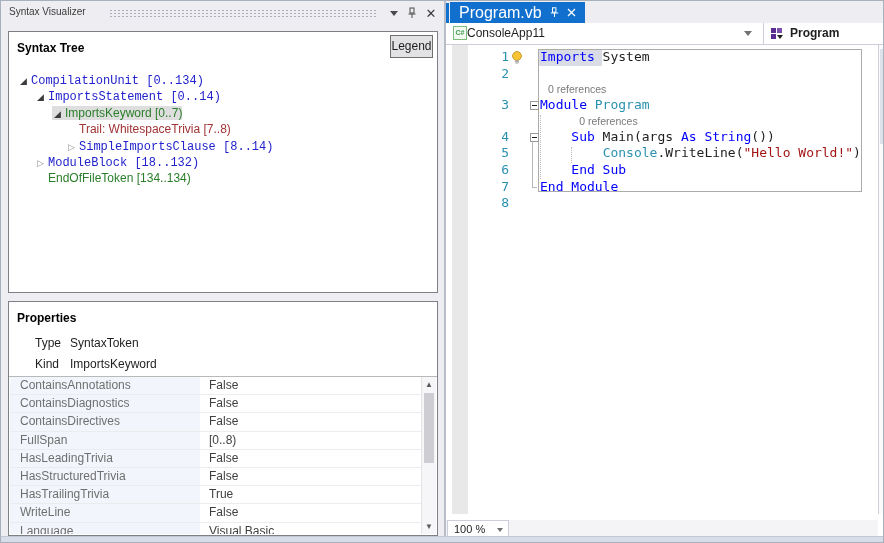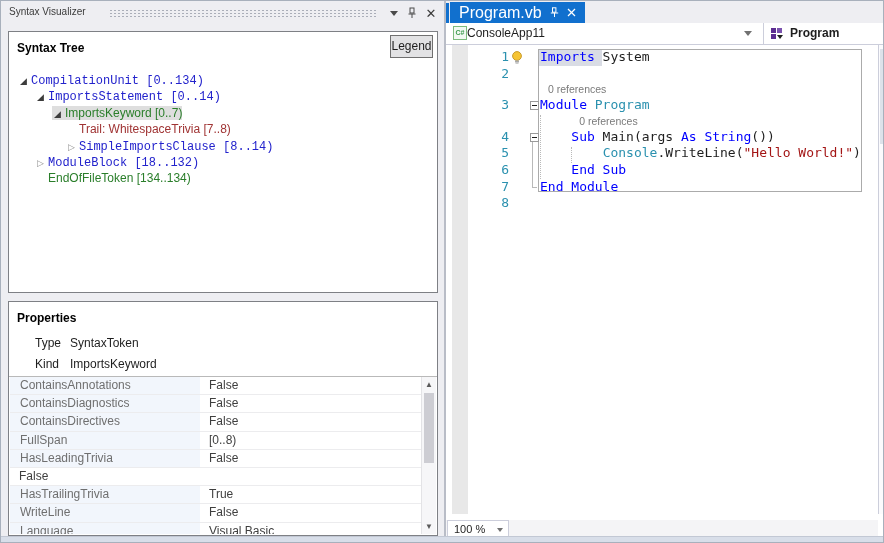--- a/index.html
+++ b/index.html
@@ -161,20 +161,21 @@
         </div>
         <div class="prow">
           <span class="pname">FullSpan</span>
           <span class="pval">[0..8)</span>
         </div>
         <div class="prow">
           <span class="pname">HasLeadingTrivia</span>
           <span class="pval">False</span>
         </div>
         <div class="prow">
+          <span class="pname">HasStructuredTrivia</span>
           <span class="pval">False</span>
         </div>
         <div class="prow">
           <span class="pname">HasTrailingTrivia</span>
           <span class="pval">True</span>
         </div>
         <div class="prow">
           <span class="pname">WriteLine</span>
           <span class="pval">False</span>
         </div>

